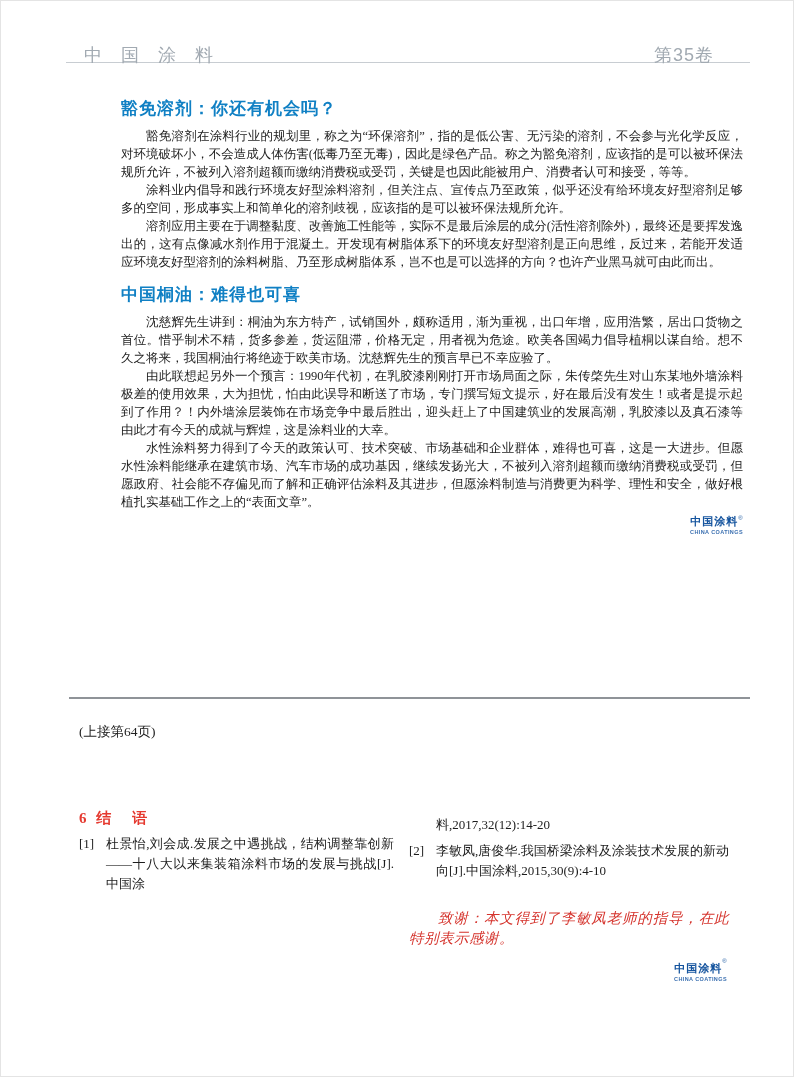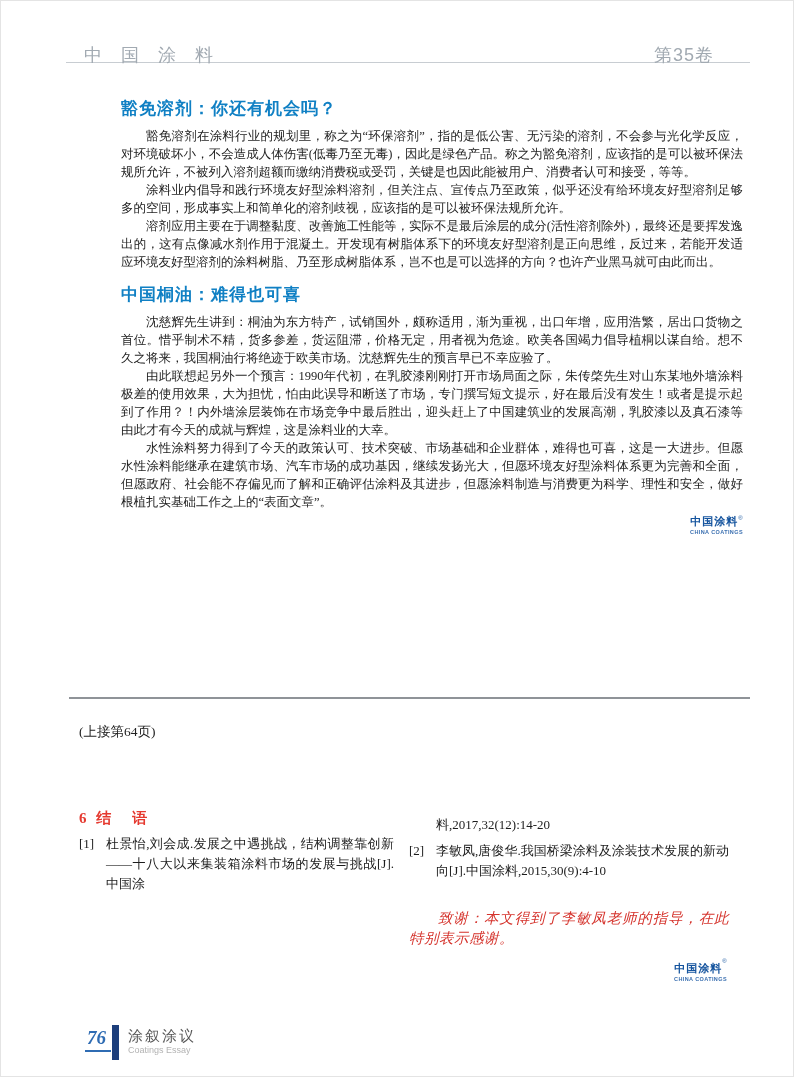--- a/index.html
+++ b/index.html
@@ -107,21 +107,21 @@
   </div>
 
   <div class="article">
     <h2>豁免溶剂：你还有机会吗？</h2>
     <p>豁免溶剂在涂料行业的规划里，称之为“环保溶剂”，指的是低公害、无污染的溶剂，不会参与光化学反应，对环境破坏小，不会造成人体伤害(低毒乃至无毒)，因此是绿色产品。称之为豁免溶剂，应该指的是可以被环保法规所允许，不被列入溶剂超额而缴纳消费税或受罚，关键是也因此能被用户、消费者认可和接受，等等。</p>
     <p>涂料业内倡导和践行环境友好型涂料溶剂，但关注点、宣传点乃至政策，似乎还没有给环境友好型溶剂足够多的空间，形成事实上和简单化的溶剂歧视，应该指的是可以被环保法规所允许。</p>
     <p>溶剂应用主要在于调整黏度、改善施工性能等，实际不是最后涂层的成分(活性溶剂除外)，最终还是要挥发逸出的，这有点像减水剂作用于混凝土。开发现有树脂体系下的环境友好型溶剂是正向思维，反过来，若能开发适应环境友好型溶剂的涂料树脂、乃至形成树脂体系，岂不也是可以选择的方向？也许产业黑马就可由此而出。</p>
     <h2>中国桐油：难得也可喜</h2>
     <p>沈慈辉先生讲到：桐油为东方特产，试销国外，颇称适用，渐为重视，出口年增，应用浩繁，居出口货物之首位。惜乎制术不精，货多参差，货运阻滞，价格无定，用者视为危途。欧美各国竭力倡导植桐以谋自给。想不久之将来，我国桐油行将绝迹于欧美市场。沈慈辉先生的预言早已不幸应验了。</p>
     <p>由此联想起另外一个预言：1990年代初，在乳胶漆刚刚打开市场局面之际，朱传棨先生对山东某地外墙涂料极差的使用效果，大为担忧，怕由此误导和断送了市场，专门撰写短文提示，好在最后没有发生！或者是提示起到了作用？！内外墙涂层装饰在市场竞争中最后胜出，迎头赶上了中国建筑业的发展高潮，乳胶漆以及真石漆等由此才有今天的成就与辉煌，这是涂料业的大幸。</p>
-    <p>水性涂料努力得到了今天的政策认可、技术突破、市场基础和企业群体，难得也可喜，这是一大进步。但愿水性涂料能继承在建筑市场、汽车市场的成功基因，继续发扬光大，但愿环境友好型涂料体系更为完善和全面，但愿政府、社会能不存偏见而了解和正确评估涂料及其进步，但愿涂料制造与消费更为科学、理性和安全，做好根植扎实基础工作之上的“表面文章”。</p>
+    <p>水性涂料努力得到了今天的政策认可、技术突破、市场基础和企业群体，难得也可喜，这是一大进步。但愿水性涂料能继承在建筑市场、汽车市场的成功基因，继续发扬光大，不被列入溶剂超额而缴纳消费税或受罚，但愿政府、社会能不存偏见而了解和正确评估涂料及其进步，但愿涂料制造与消费更为科学、理性和安全，做好根植扎实基础工作之上的“表面文章”。</p>
     <div class="logo-right">
       <span class="logo">
         <span class="cn">中国涂料</span><span class="reg">®</span>
         <span class="en">CHINA COATINGS</span>
       </span>
     </div>
   </div>
 
   <div class="divider"></div>
 
@@ -143,22 +143,14 @@
     </div>
     <p class="ack">致谢：本文得到了李敏凤老师的指导，在此特别表示感谢。</p>
     <div class="logo-bottom-wrap">
       <span class="logo">
         <span class="cn">中国涂料</span><span class="reg">®</span>
         <span class="en">CHINA COATINGS</span>
       </span>
     </div>
   </div>
 
-  <div class="ftr">
-    <span class="ftr-num">76</span>
-    <span class="ftr-bar"></span>
-    <span class="ftr-labels">
-      <span class="ftr-cn" style="display:block">涂叙涂议</span>
-      <span class="ftr-en" style="display:block">Coatings Essay</span>
-    </span>
-  </div>
 
 </div>
 
 </body></html>

